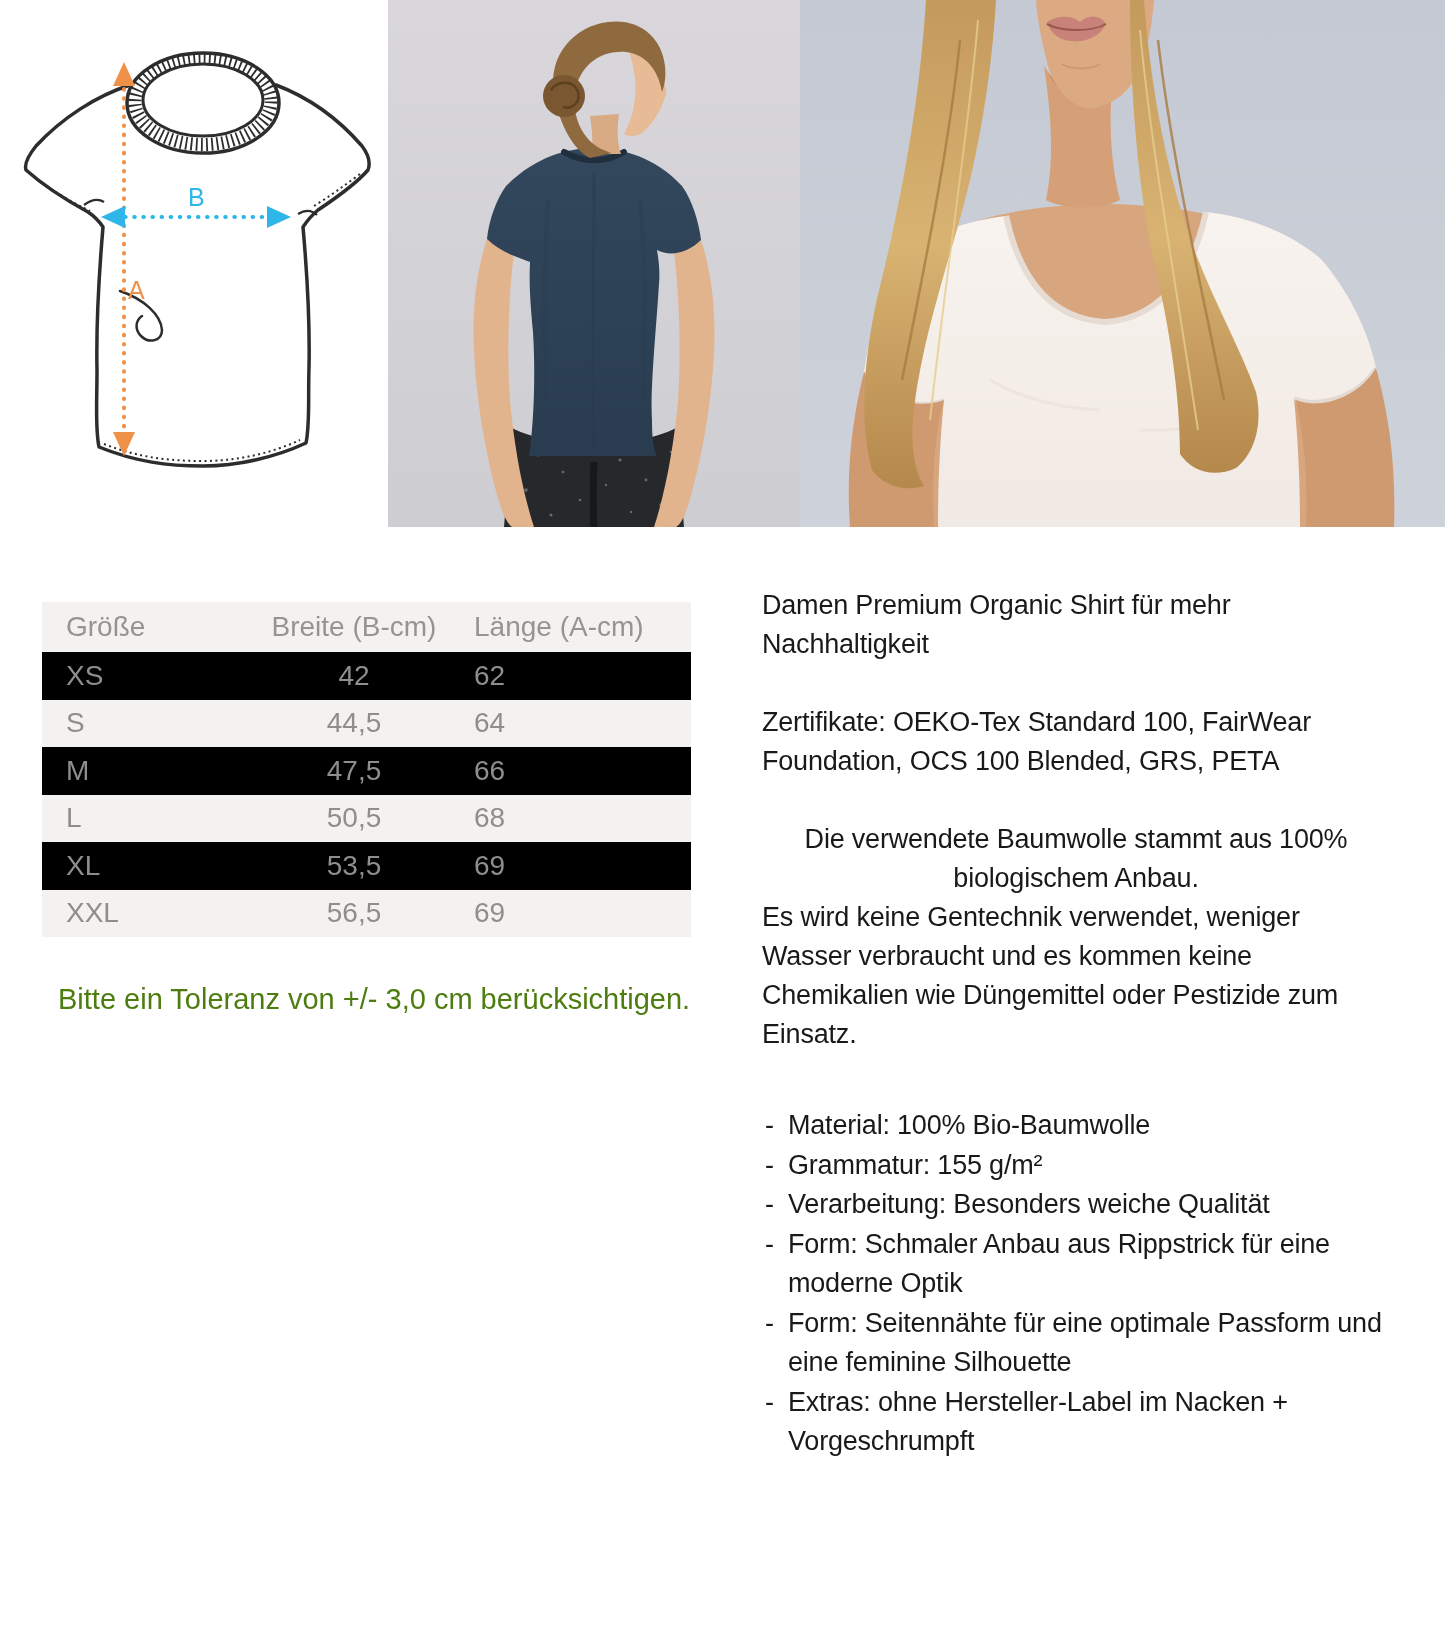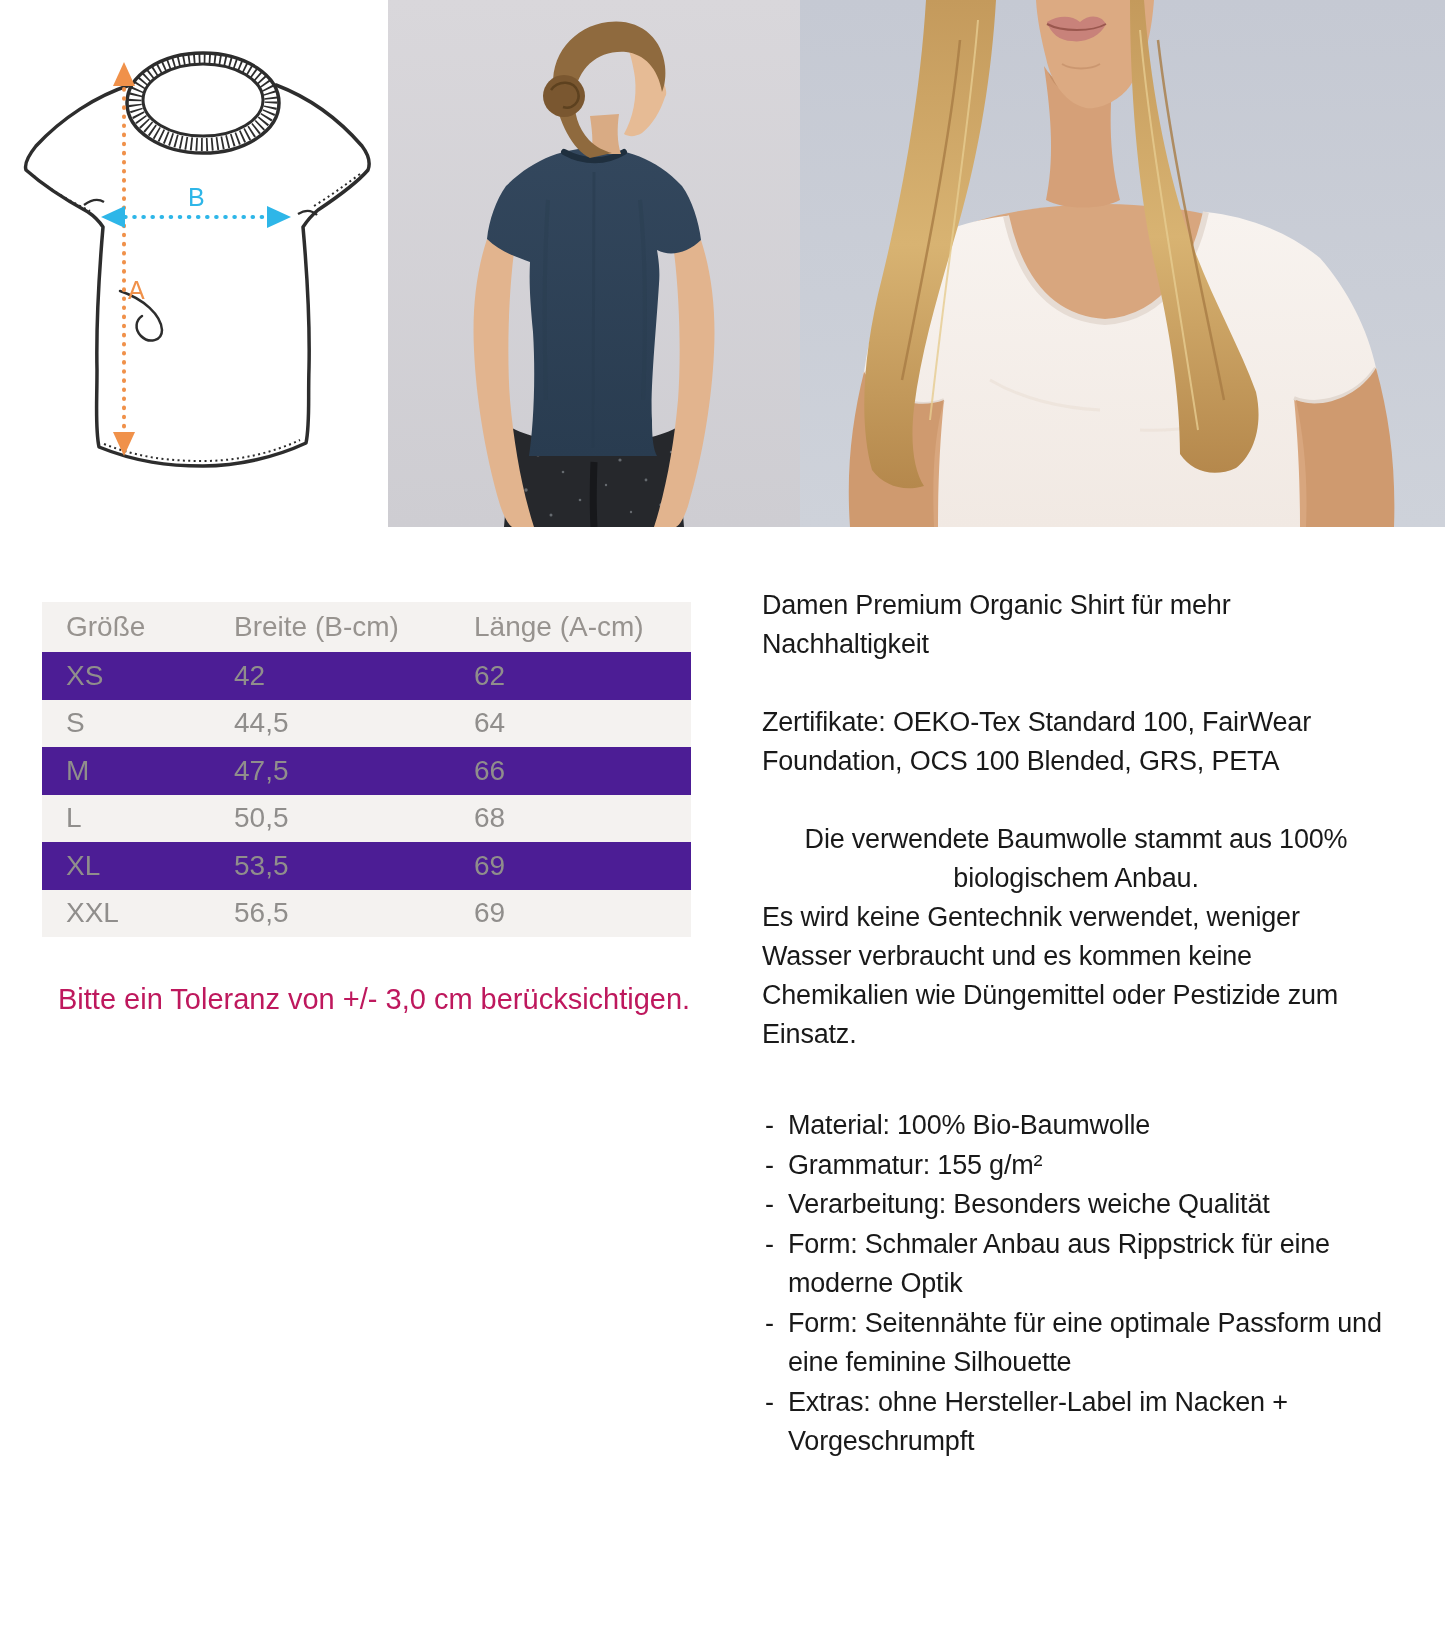--- a/index.html
+++ b/index.html
@@ -10,27 +10,27 @@
   .diagram-panel{left:0;width:388px;background:#fff;}
   .photo-back{left:388px;width:412px;}
   .photo-front{left:800px;width:645px;}
   .panel svg{display:block;}
 
   
   .size-table{position:absolute;left:42px;top:602px;width:649px;
               font-size:28px;color:#908e8c;}
   .t-row{display:flex;align-items:center;height:47.5px;}
   .t-head{height:50px;background:#f4f2f0;color:#97938f;}
-  .t-row.odd{background:#4c1d95;}
+  .t-row.odd{background:#000000;}
   .t-row.even{background:#f4f2f0;}
   .c1{width:192px;padding-left:24px;box-sizing:border-box;}
-  .c2{width:240px;}
+  .c2{width:240px;text-align:center;}
   .c3{flex:1;}
 
-  .tolerance{position:absolute;left:58px;top:983px;margin:0;font-size:29px;color:#be185d;}
+  .tolerance{position:absolute;left:58px;top:983px;margin:0;font-size:29px;color:#4d7c0f;}
 
   
   .desc{position:absolute;left:762px;top:586px;width:628px;
         font-size:27px;line-height:39px;color:#191919;letter-spacing:-0.2px;}
   .desc p{margin:0 0 39px 0;}
   .desc p.tight{margin-bottom:0;text-align:center;}
   .desc p.pre-list{margin-bottom:52px;}
   .specs{list-style:none;margin:0;padding:0;}
   .specs li{display:flex;line-height:39.5px;}
   .specs .dash{flex:none;width:26px;padding-left:3px;box-sizing:border-box;}

